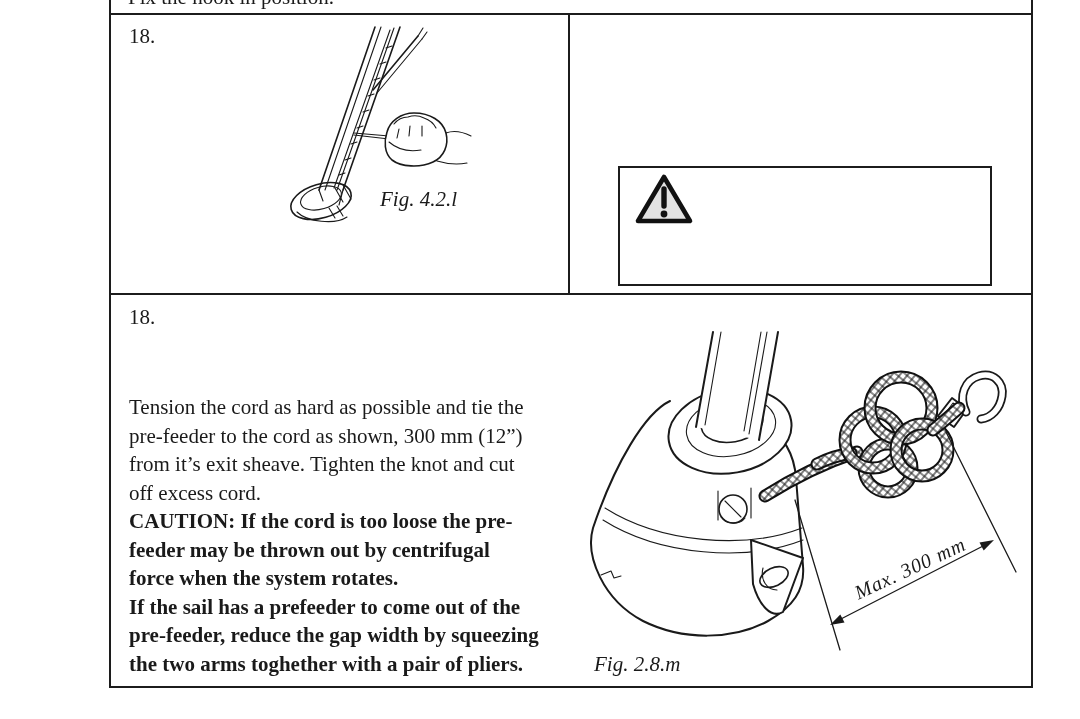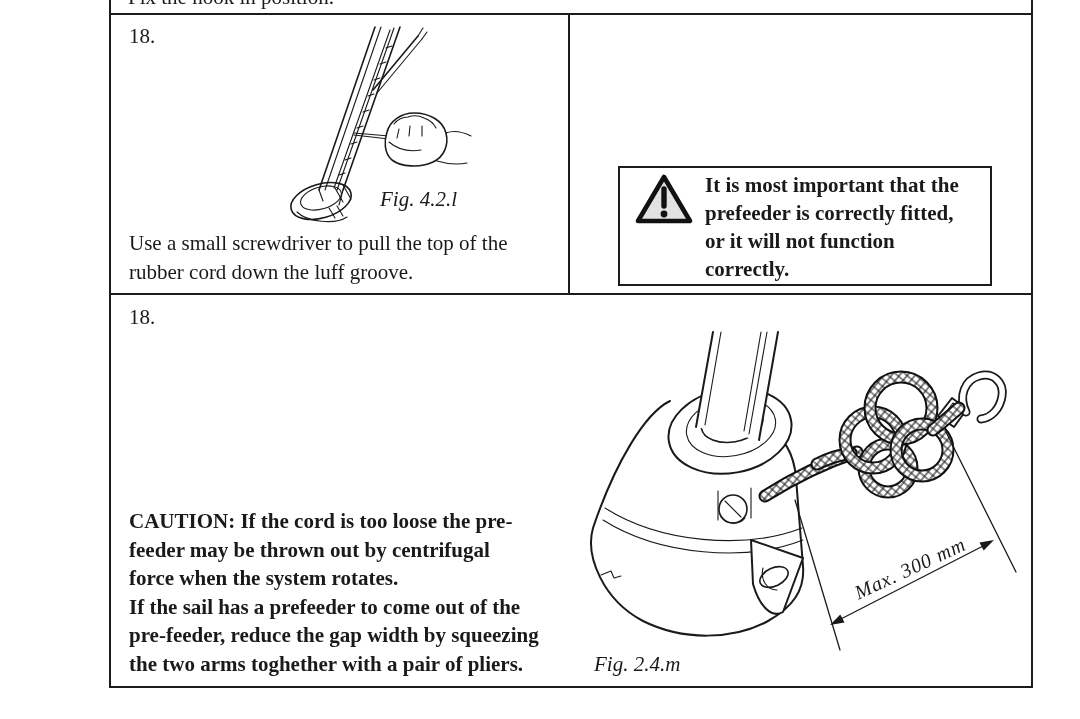--- a/index.html
+++ b/index.html
@@ -30,22 +30,20 @@
 
 <div id="screen">
 
   <div class="cell" style="left:109px;top:-14px;width:924px;height:29px;">
     <div class="txt" style="left:17px;top:-5px;">Fix the hook in position.</div>
   </div>
 
   <div class="cell noborder-top" style="left:109px;top:15px;width:461px;height:280px;">
     <div class="stepnum" style="left:18px;top:7px;">18.</div>
     <div class="caption" style="left:269px;top:171px;">Fig. 4.2.l</div>
-    <div class="txt" style="left:18px;top:214px;">Use a small screwdriver to pull the top of the
-rubber cord down the luff groove.</div>
 
     <svg style="left:166px;top:7px;" width="195" height="203" viewBox="0 0 195 203">
       <g class="lineart">
 
         <path d="M98,5 L42,168"></path>
         <path class="thin" d="M104,5 L48,168"></path>
         <path d="M123,5 L66,168"></path>
         <path class="thin" d="M117,6 L60,168"></path>
         <path class="thin" d="M113,8 L57,166"></path>
 
@@ -74,35 +72,35 @@
   </div>
 
   <div class="vline" style="left:1031px;top:15px;height:280px;"></div>
 
   <div class="cell" style="left:618px;top:166px;width:374px;height:120px;">
     <svg style="left:15px;top:5px;" width="58" height="52" viewBox="0 0 58 52">
       <path d="M29,4 L55,48 L3,48 Z" fill="#e2e2e2" stroke="#111111" stroke-width="4.6" stroke-linejoin="round"></path>
       <path d="M29,16 L29,33" stroke="#111111" stroke-width="5.4" stroke-linecap="round"></path>
       <circle cx="29" cy="41" r="3.4" fill="#111111"></circle>
     </svg>
-    <div class="txt bold" style="left:85px;top:3px;line-height:28px;">It is most important that the
-prefeeder is correctly fitted,
-or it will not function
-correctly.</div>
   </div>
 
   <div class="cell" style="left:109px;top:293px;width:924px;height:395px;">
     <div class="stepnum" style="left:18px;top:8px;">18.</div>
+    <div class="txt" style="left:18px;top:98px;">Tension the cord as hard as possible and tie the
+pre-feeder to the cord as shown, 300 mm (12”)
+from it’s exit sheave. Tighten the knot and cut
+off excess cord.</div>
     <div class="txt bold" style="left:18px;top:212px;">CAUTION: If the cord is too loose the pre-
 feeder may be thrown out by centrifugal
 force when the system rotates.
 If the sail has a prefeeder to come out of the
 pre-feeder, reduce the gap width by squeezing
 the two arms toghether with a pair of pliers.</div>
-    <div class="caption" style="left:483px;top:356px;">Fig. 2.4.m</div>
+    <div class="caption" style="left:483px;top:356px;">Fig. 2.8.m</div>
   </div>
 
   <svg style="left:575px;top:328px;" width="460" height="332" viewBox="0 0 460 332">
     <defs>
       <pattern id="braid" width="6" height="6" patternUnits="userSpaceOnUse" patternTransform="rotate(40)">
         <rect width="6" height="6" fill="#ffffff"></rect>
         <path d="M0,3 H6 M3,0 V6" stroke="#1a1a1a" stroke-width="1.1"></path>
       </pattern>
     </defs>
     <g class="lineart">

